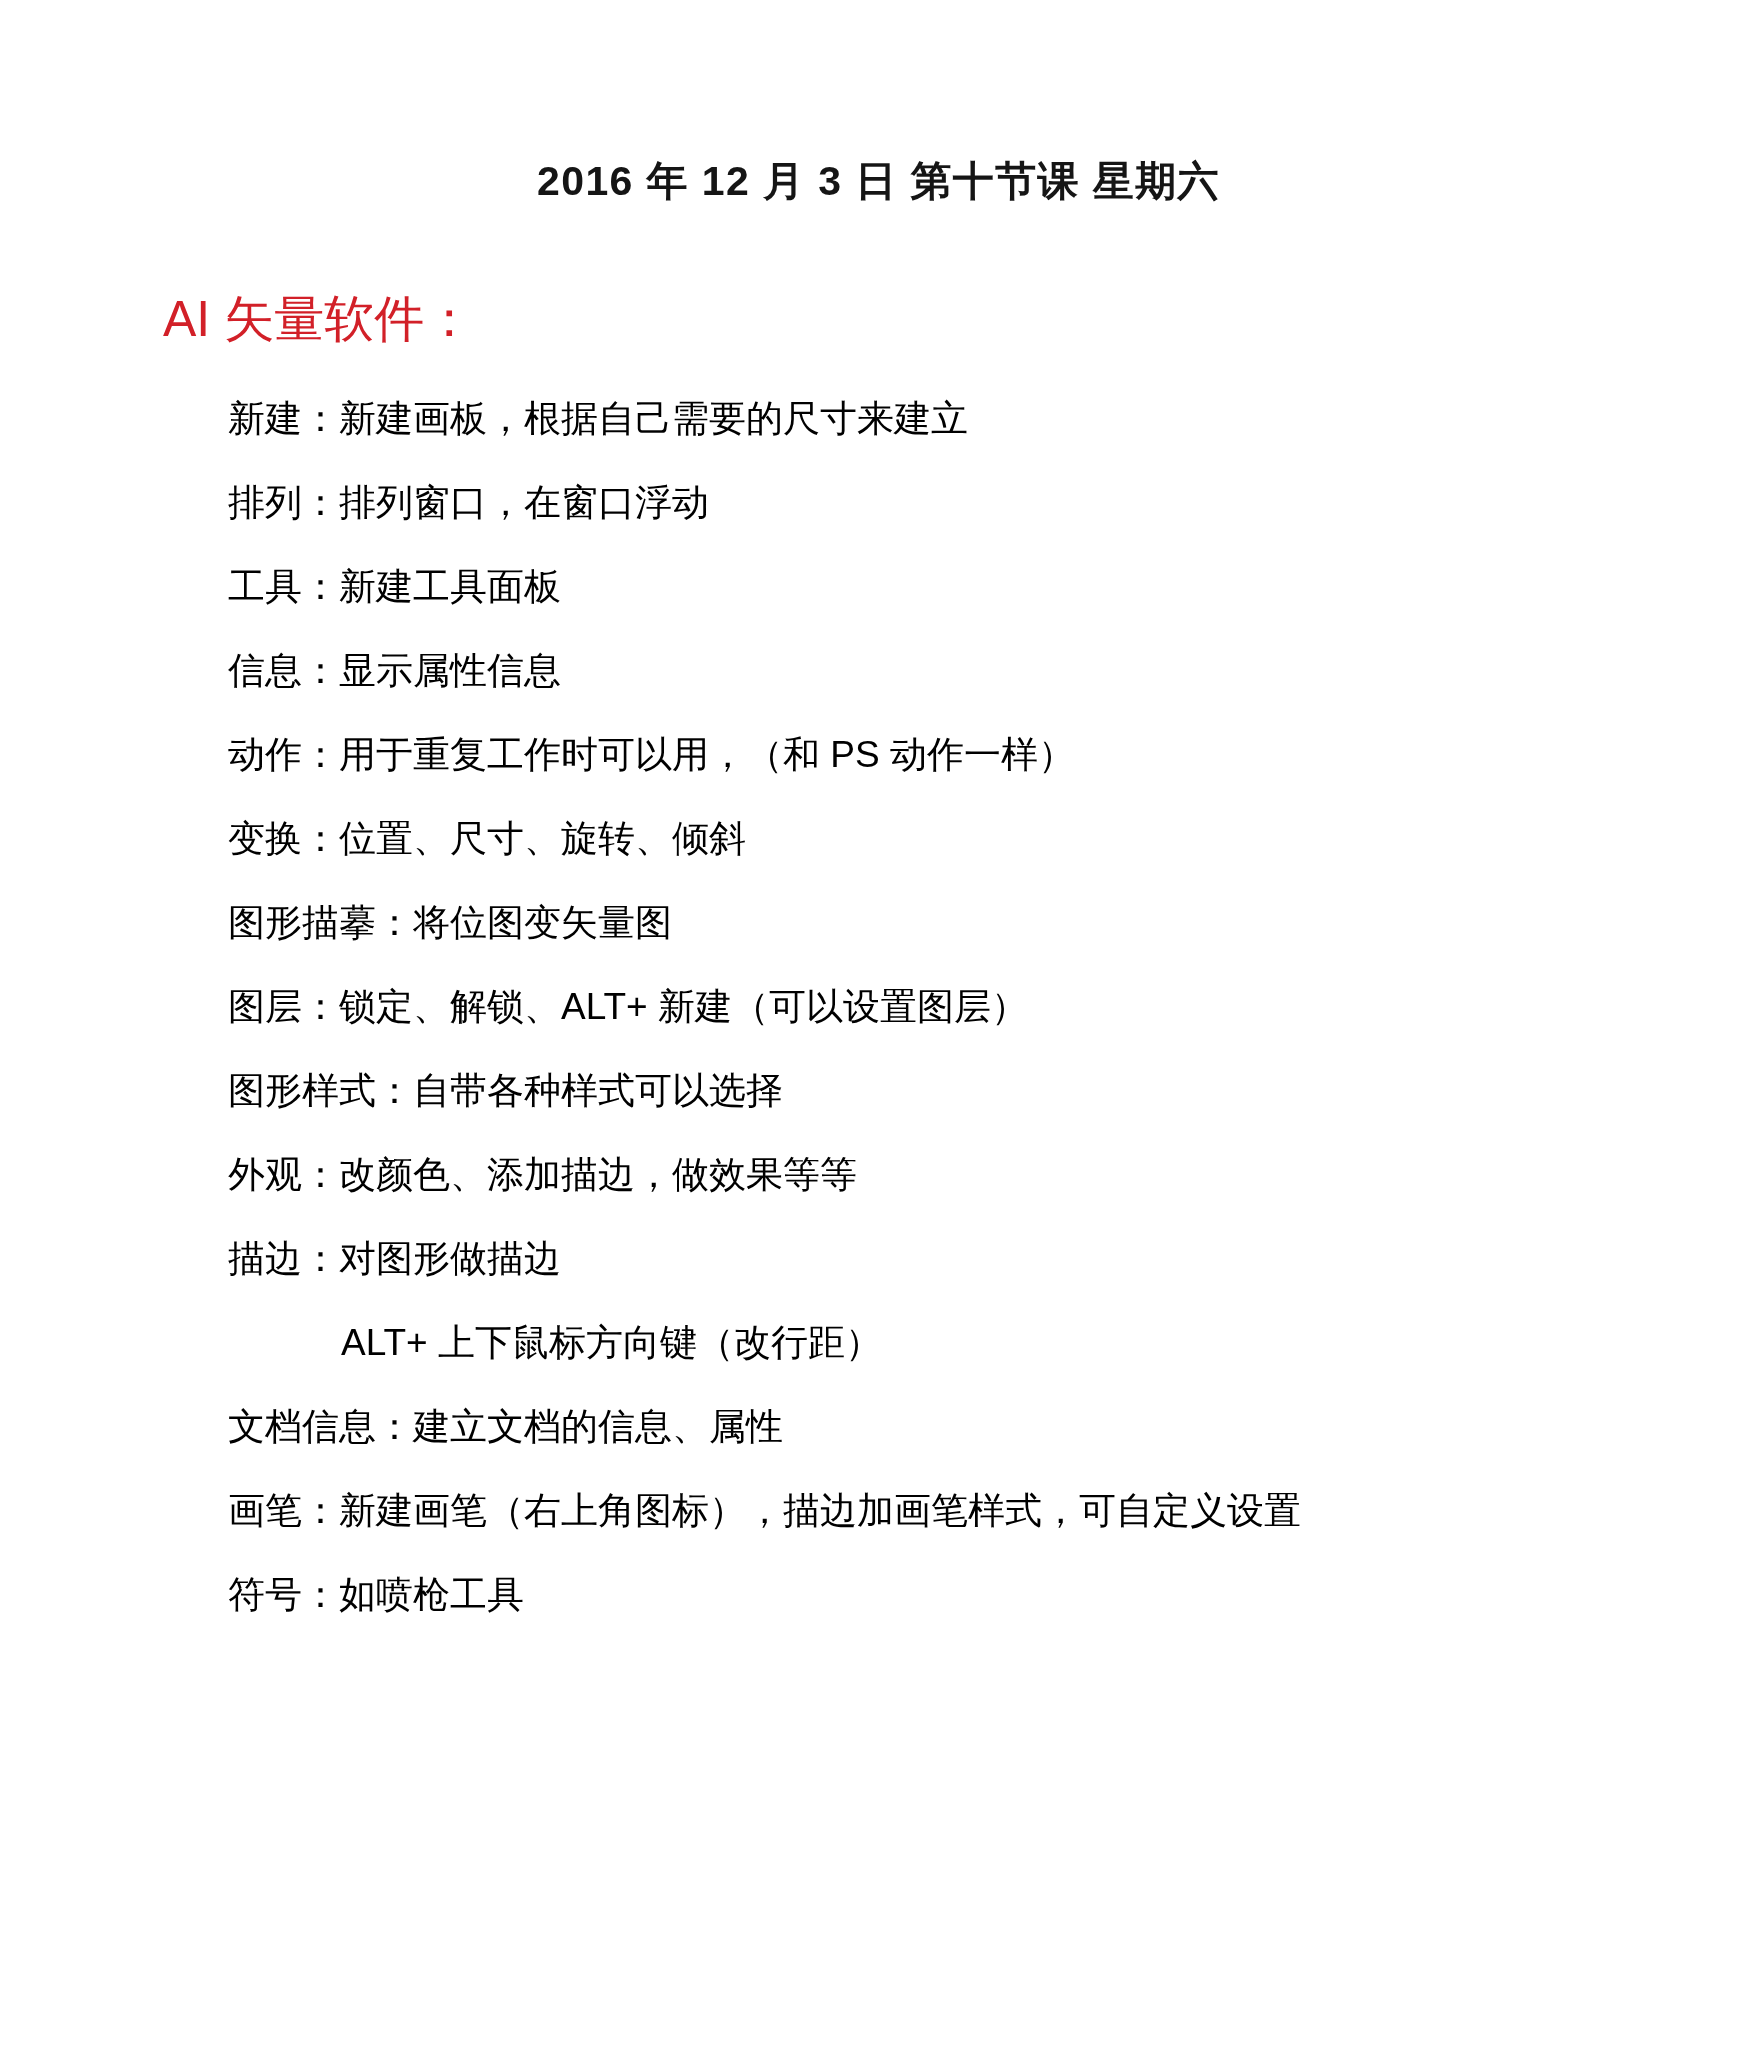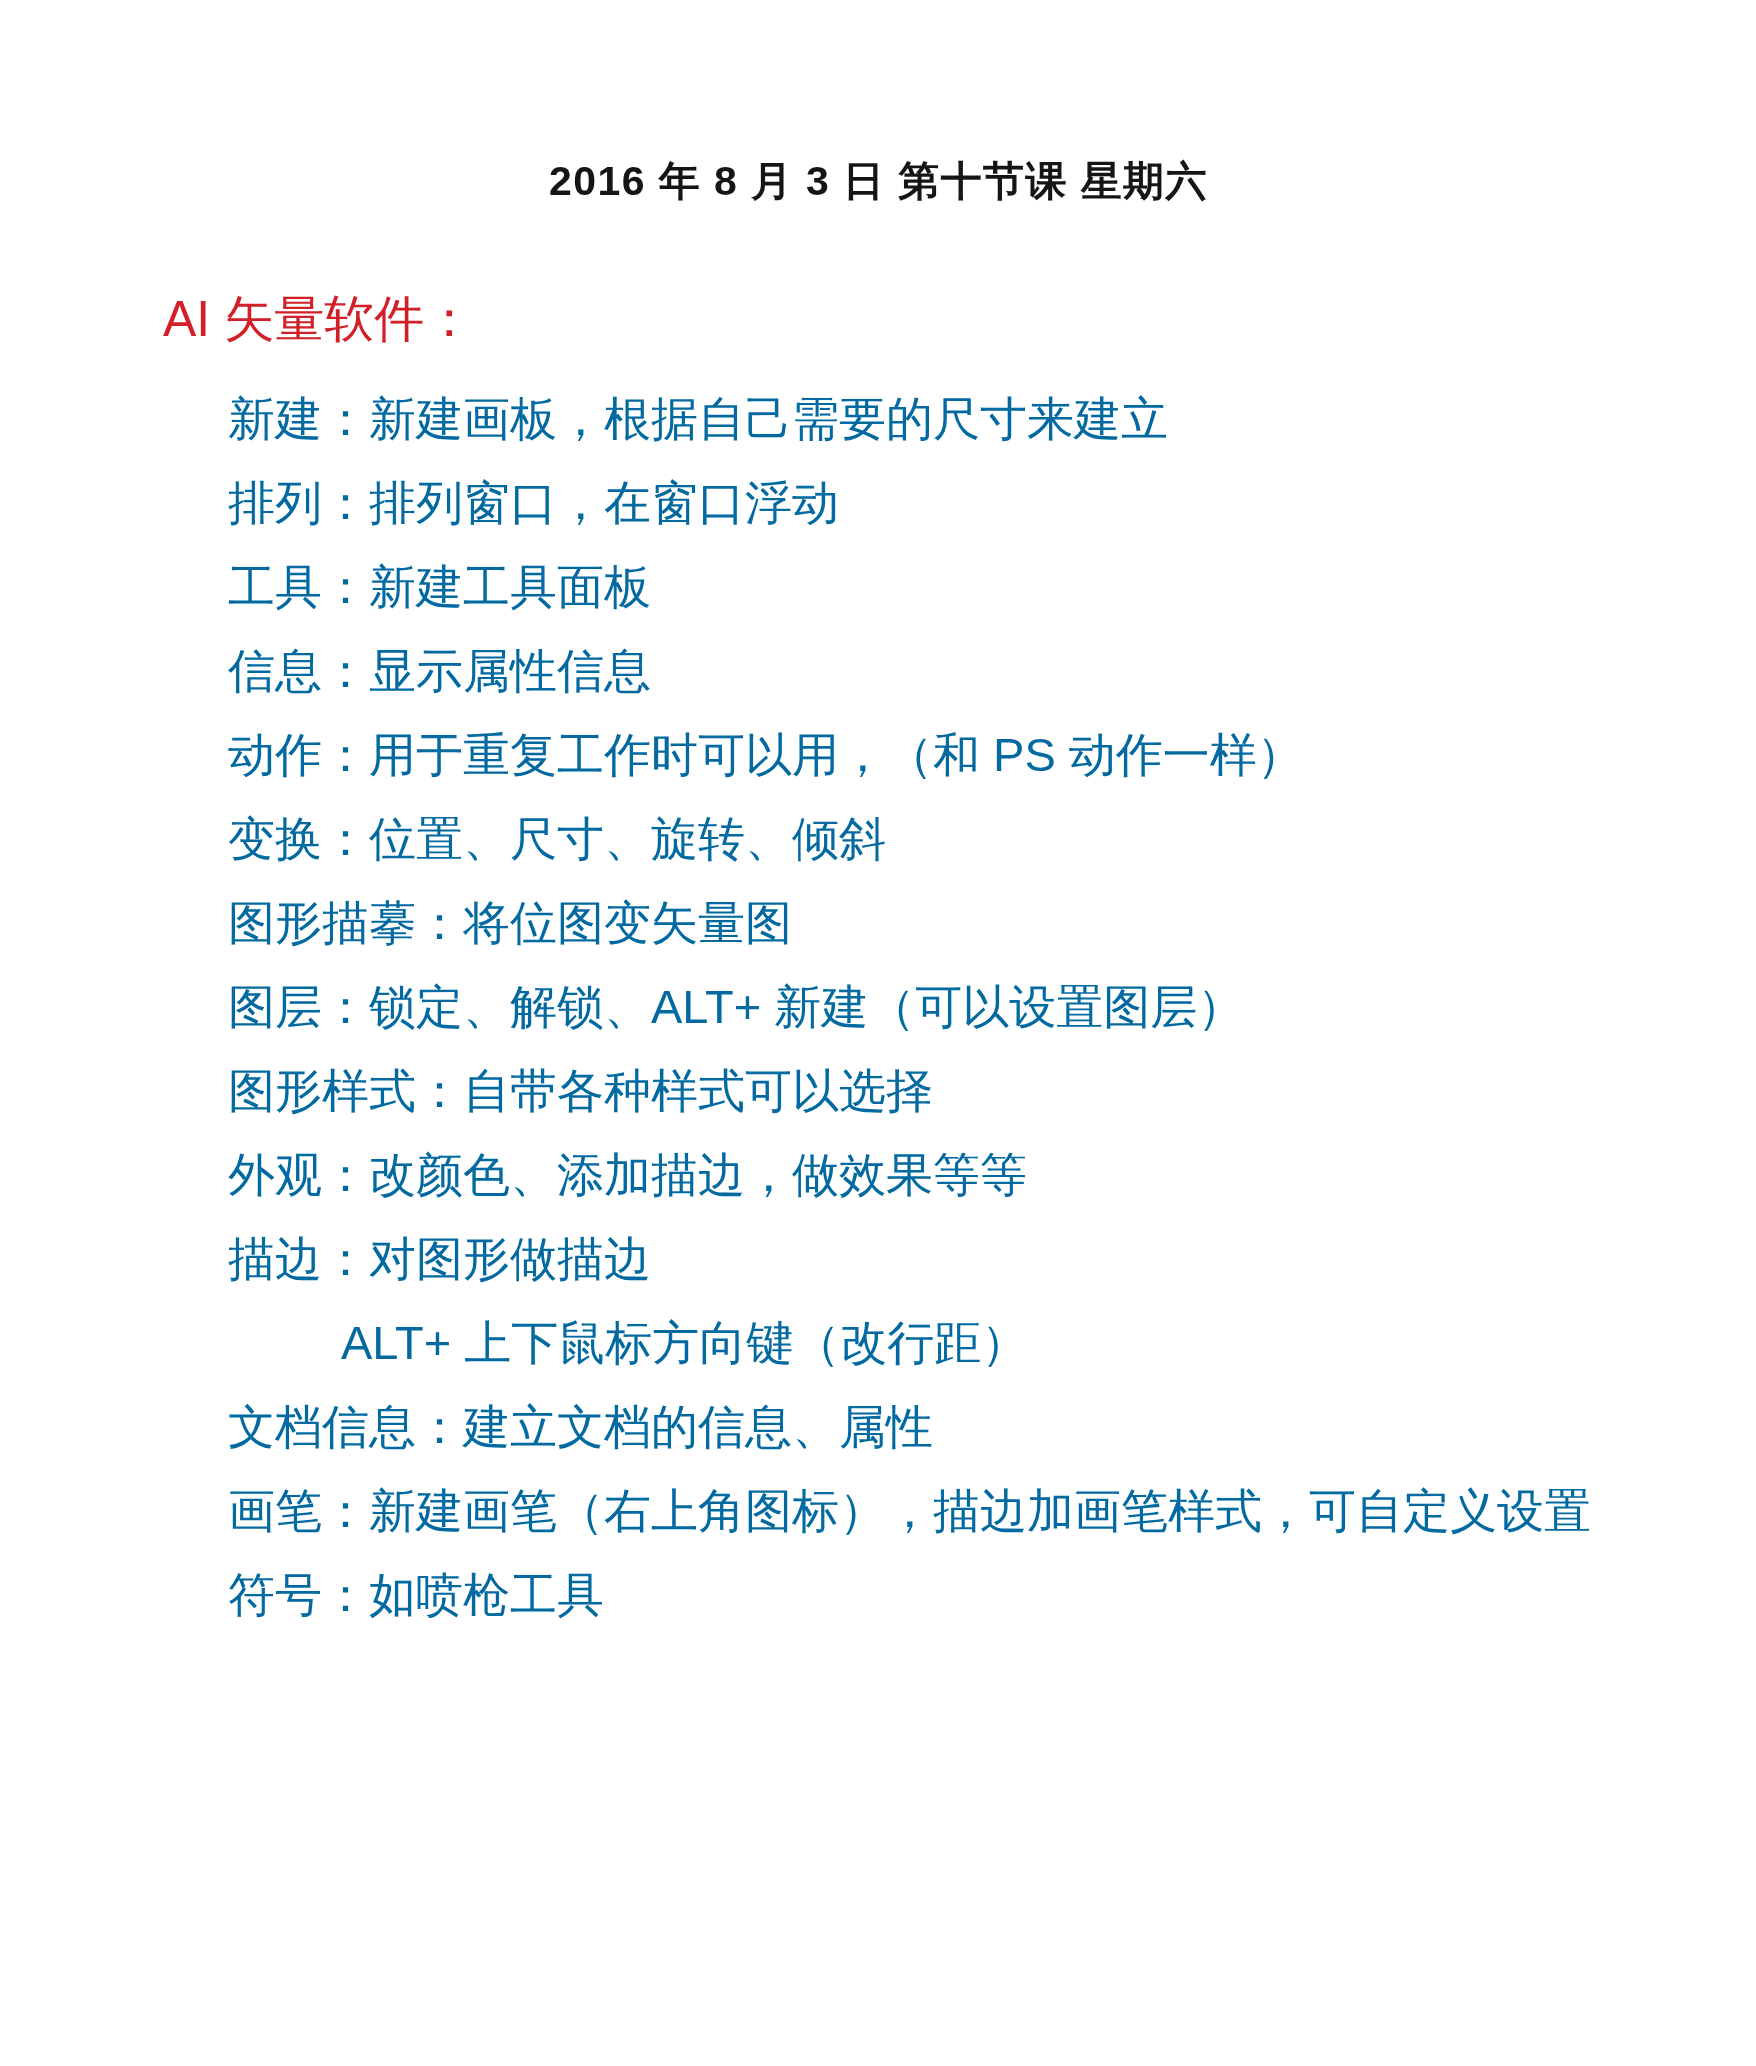--- a/index.html
+++ b/index.html
@@ -33,37 +33,37 @@
   .section-heading {
     margin: 92px 0 0 163px;
     font-size: 50px;
     font-weight: normal;
     line-height: 1;
     white-space: pre;
     color: #d22028;
   }
   .notes {
     margin: 33px 0 0 228px;
-    font-size: 47px;
-    color: #0369a1;
+    font-size: 37px;
+    color: #000000;
   }
   .note-line {
     line-height: 84px;
     white-space: pre;
   }
   .note-line.indent {
     padding-left: 113px;
   }
 </style>
 </head>
 <body>
 
 <div class="page">
 
-  <div class="doc-title">2016 年 8 月 3 日 第十节课 星期六</div>
+  <div class="doc-title">2016 年 12 月 3 日 第十节课 星期六</div>
 
   <div class="section-heading">AI 矢量软件：</div>
 
   <div class="notes">
     <div class="note-line">新建：新建画板，根据自己需要的尺寸来建立</div>
     <div class="note-line">排列：排列窗口，在窗口浮动</div>
     <div class="note-line">工具：新建工具面板</div>
     <div class="note-line">信息：显示属性信息</div>
     <div class="note-line">动作：用于重复工作时可以用，（和 PS 动作一样）</div>
     <div class="note-line">变换：位置、尺寸、旋转、倾斜</div>

